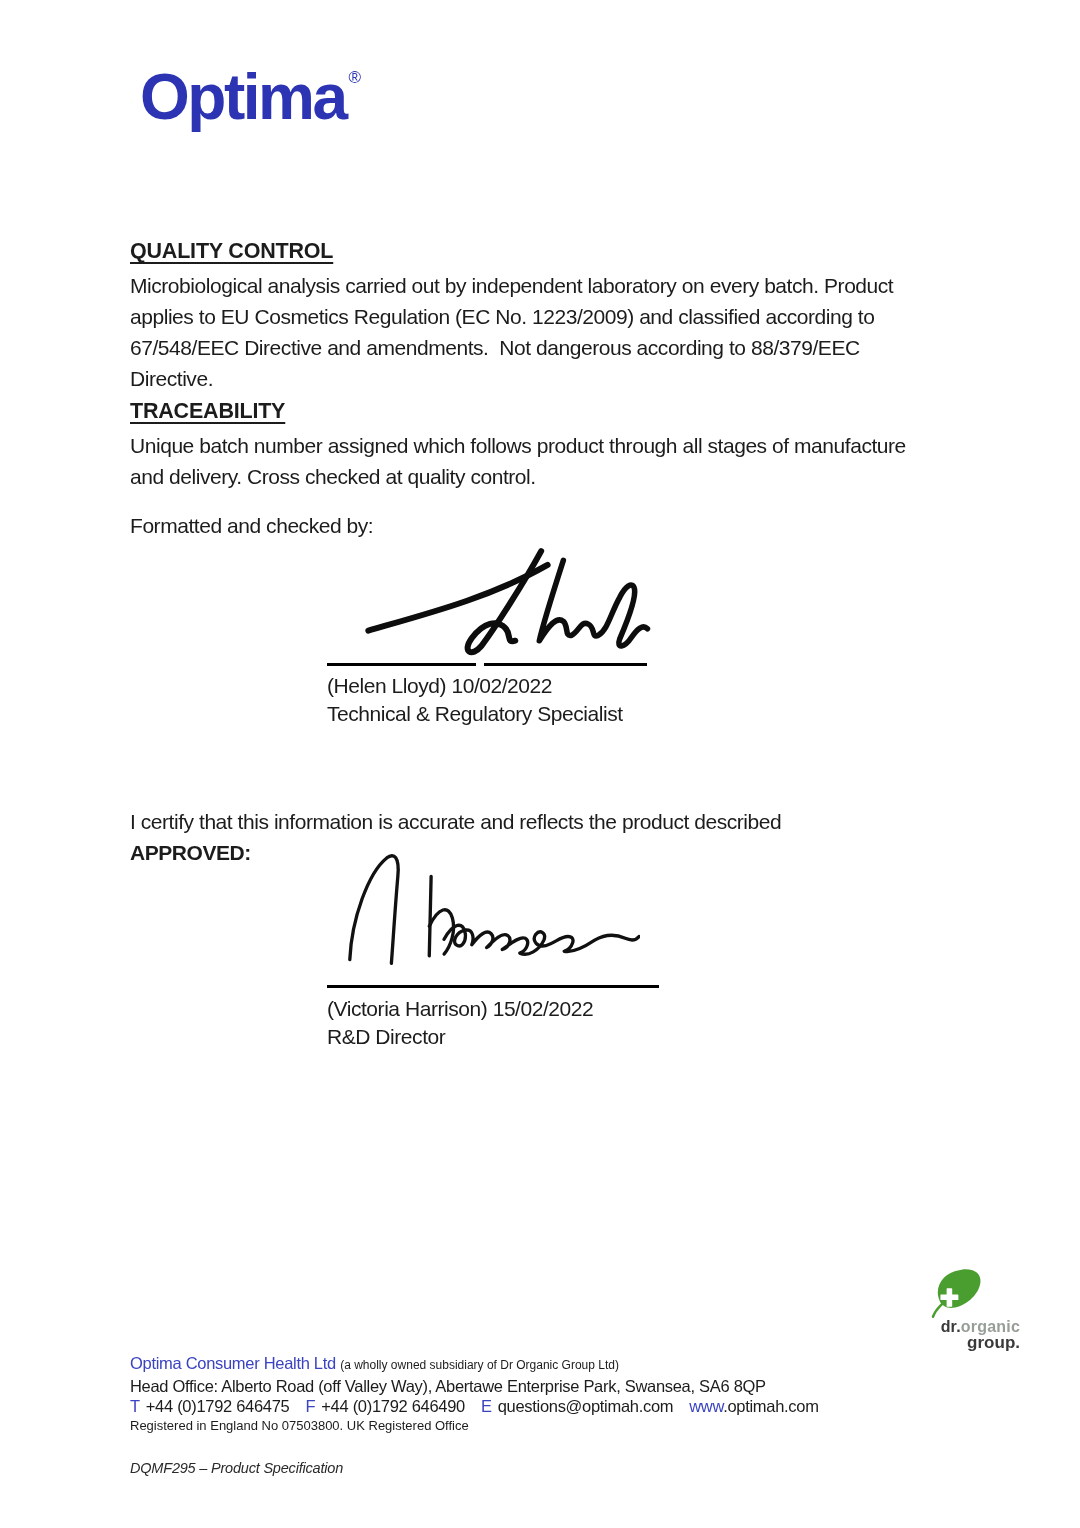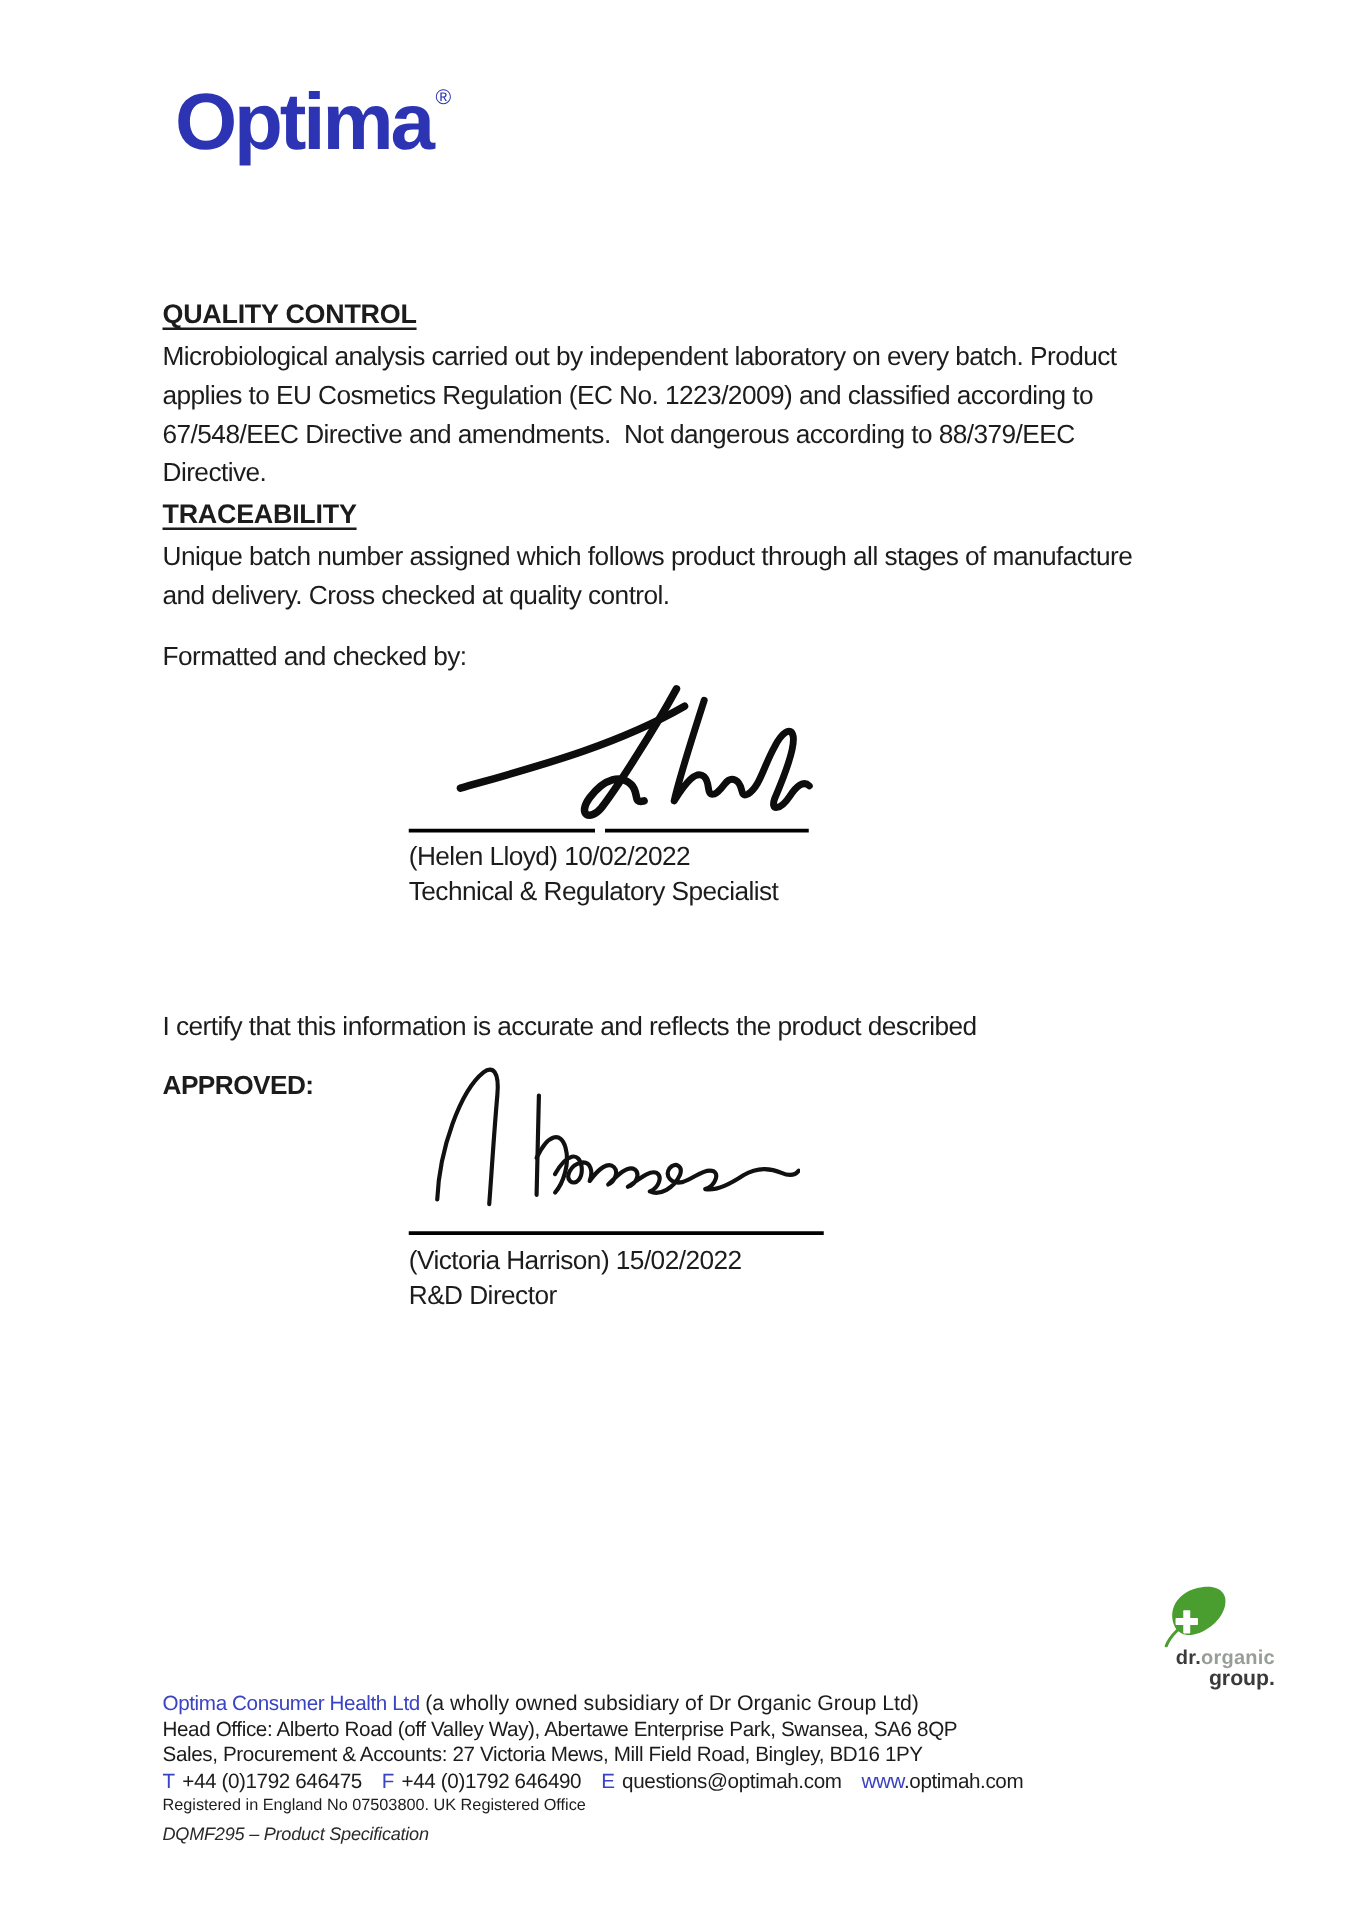--- a/index.html
+++ b/index.html
@@ -56,21 +56,21 @@
     letter-spacing: -0.45px;
     white-space: pre-wrap;
   }
   .sig-caption {
     position: absolute;
     left: 327px;
     font-size: 21px;
     letter-spacing: -0.45px;
     white-space: nowrap;
   }
-  .bold { font-weight: 700; margin-top: 16px; }
+  .bold { font-weight: 700; }
 
   
   .sig-svg { position: absolute; }
   .sig-line {
     position: absolute;
     height: 3px;
     background: #000;
   }
   .sig-line.gapped {
     background: linear-gradient(to right, #000 0 46.5%, transparent 46.5% 49%, #000 49% 100%);
@@ -96,21 +96,21 @@
     left: 130px;
     top: 1353px;
     width: 840px;
     font-size: 16.5px;
     letter-spacing: -0.3px;
     color: #1c1c1c;
   }
   .footer .f-line { line-height: 20.5px; white-space: nowrap; }
   .footer .blue { color: #3a43c2; margin-top: 40px; }
   .footer .small { font-size: 13px; letter-spacing: 0; line-height: 18px; }
-  .footer .note { font-size: 17px; letter-spacing: 0; }
+  .footer .note { font-size: 12px; letter-spacing: 0; }
   .footer .contact-label { color: #3a43c2; margin-right: 6px; }
   .footer .contact-val { margin-right: 16px; }
   .doc-ref {
     position: absolute;
     left: 130px;
     top: 1460px;
     font-size: 14.5px;
     font-style: italic;
     letter-spacing: -0.2px;
     color: #2a2a2a;
@@ -173,21 +173,20 @@
     <div class="row1"><span class="dark">dr.</span><span class="dim">organic</span></div>
     <div class="row2">group.</div>
   </div>
 
   <div class="footer">
     <div class="f-line">
       <span class="blue">Optima Consumer Health Ltd</span>
       <span class="note">(a wholly owned subsidiary of Dr Organic Group Ltd)</span>
     </div>
     <div class="f-line">Head Office: Alberto Road (off Valley Way), Abertawe Enterprise Park, Swansea, SA6 8QP</div>
-    <div class="f-line">Sales, Procurement &amp; Accounts: 27 Victoria Mews, Mill Field Road, Bingley, BD16 1PY</div>
     <div class="f-line">
       <span class="contact-label">T</span><span class="contact-val">+44 (0)1792 646475</span><span class="contact-label">F</span><span class="contact-val">+44 (0)1792 646490</span><span class="contact-label">E</span><span class="contact-val">questions@optimah.com</span><span class="blue">www</span><span>.optimah.com</span>
     </div>
     <div class="f-line small">Registered in England No 07503800.  UK Registered Office</div>
   </div>
 
   <div class="doc-ref">DQMF295 – Product Specification</div>
 
 </div>
 

